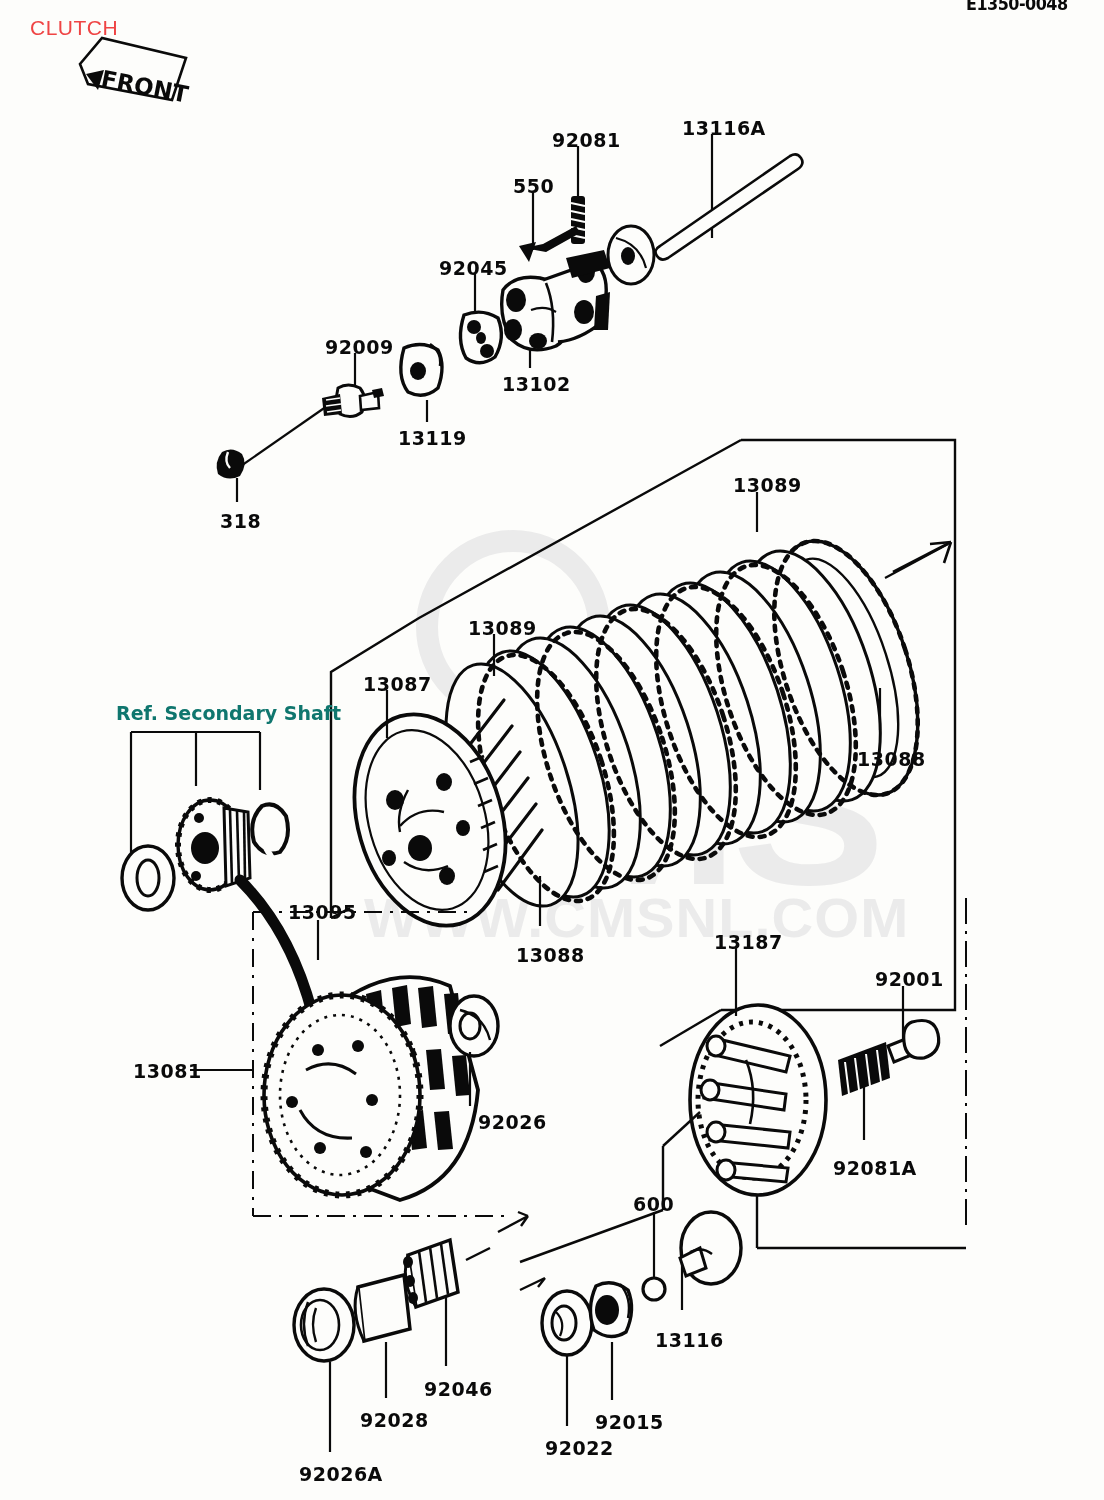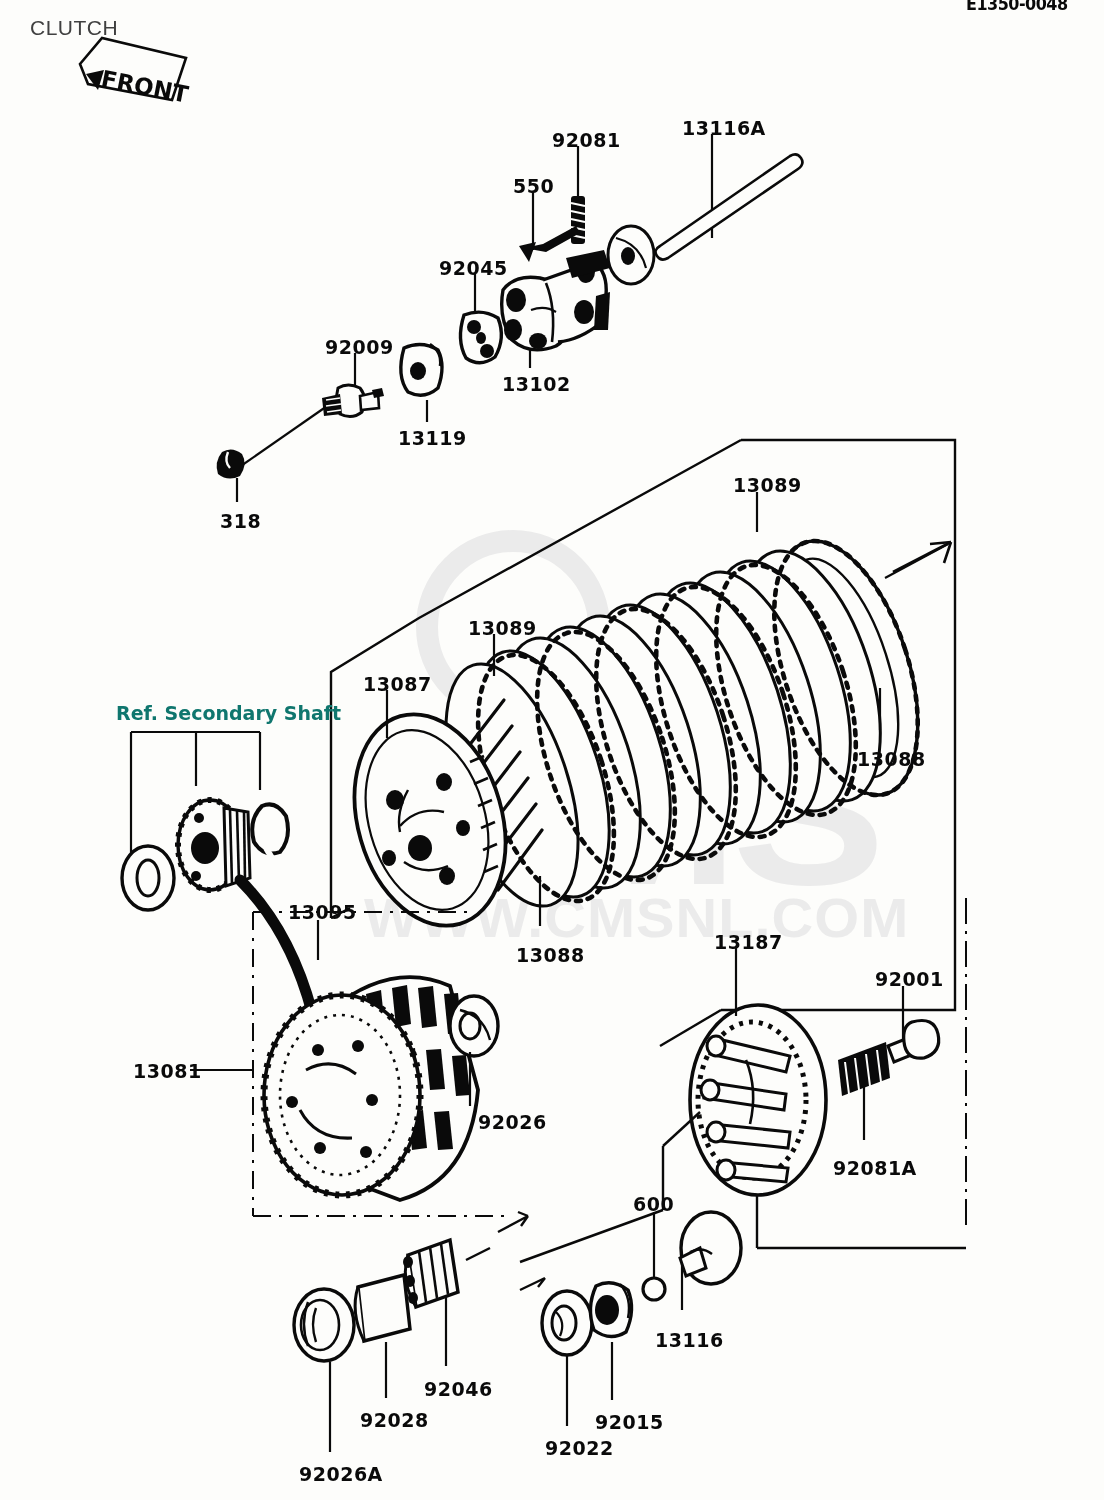--- a/index.html
+++ b/index.html
@@ -12,21 +12,21 @@
     width:1104px;
     height:1500px;
     background:#fdfdfb;
     overflow:hidden;
   }
 
   
   .ttl{
     position:absolute;
     font-size:21px;
-    color:#404040;
+    color:#ef4444;
     letter-spacing:.5px;
     font-family:"Liberation Sans", sans-serif;
   }
   .code{
     position:absolute;
     font-size:19px;
     font-weight:bold;
     color:#0a0a0a;
     letter-spacing:.5px;
     white-space:nowrap;

